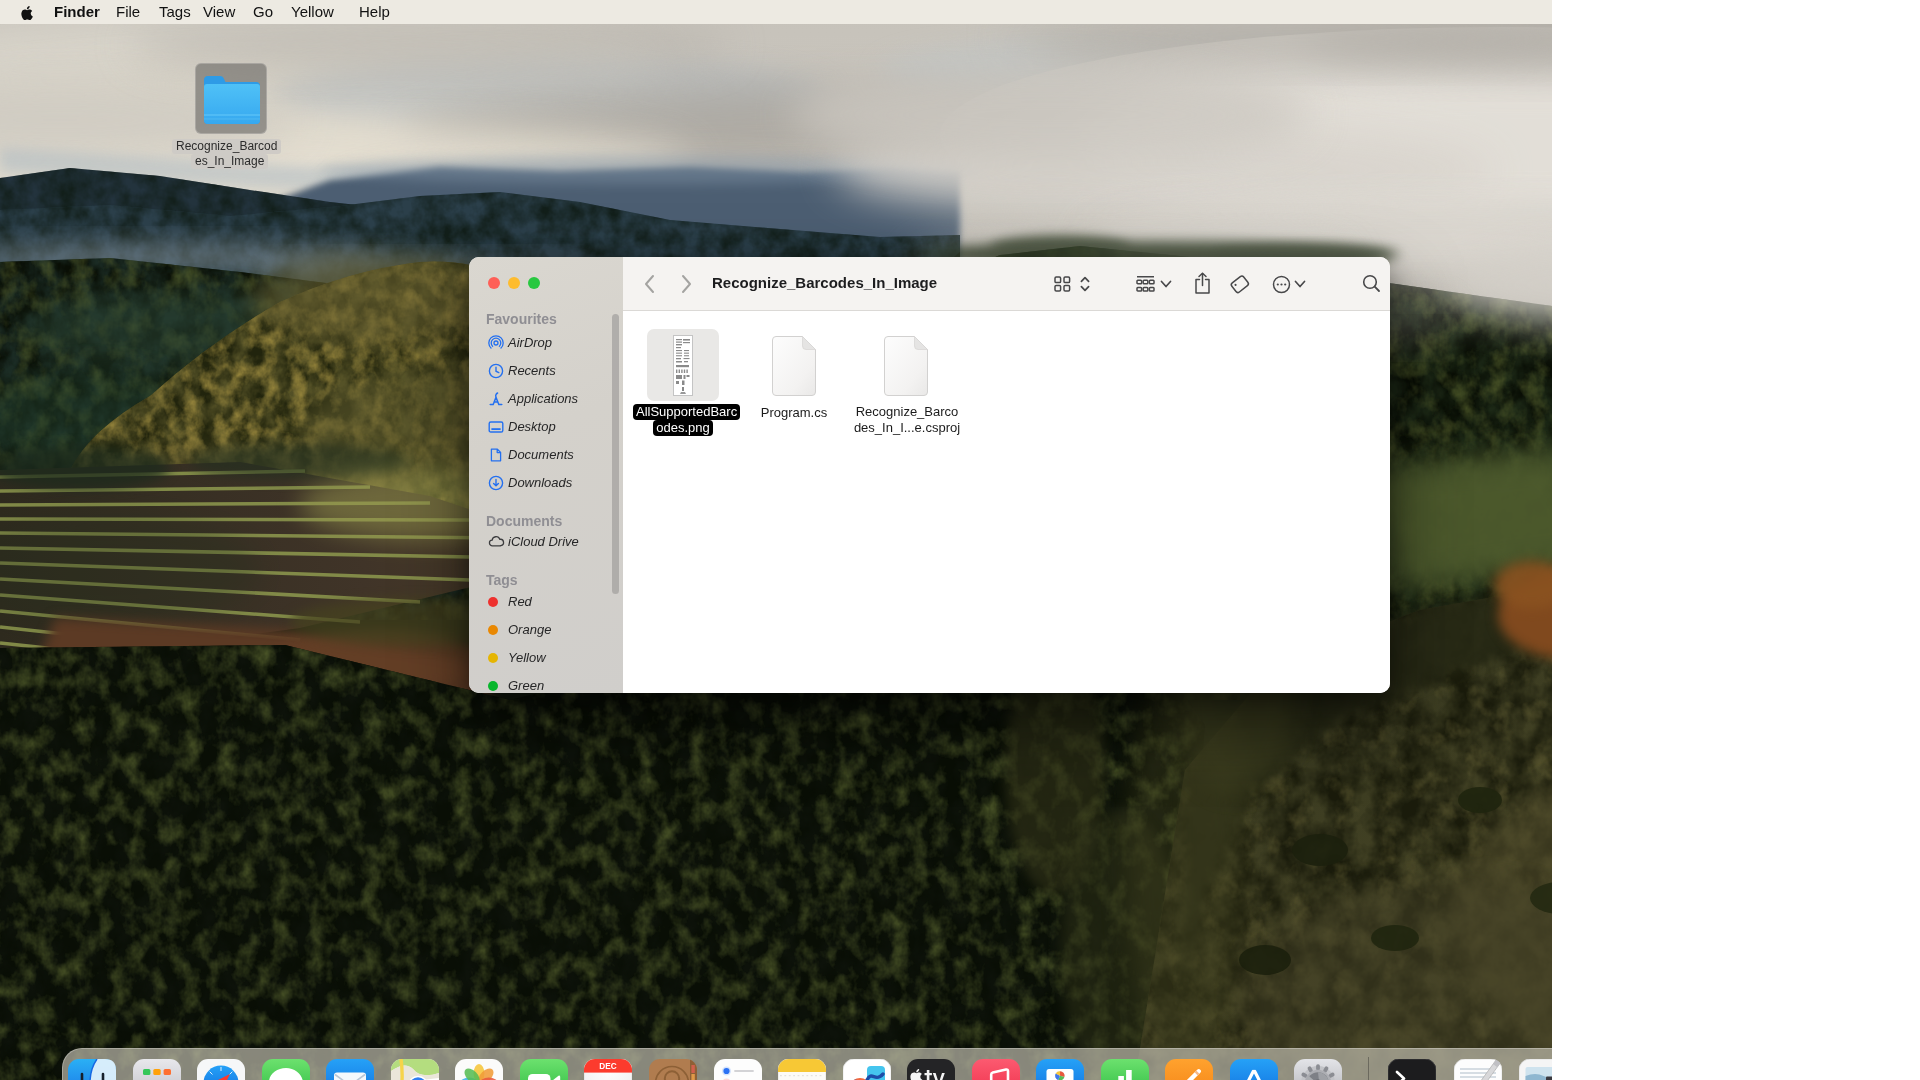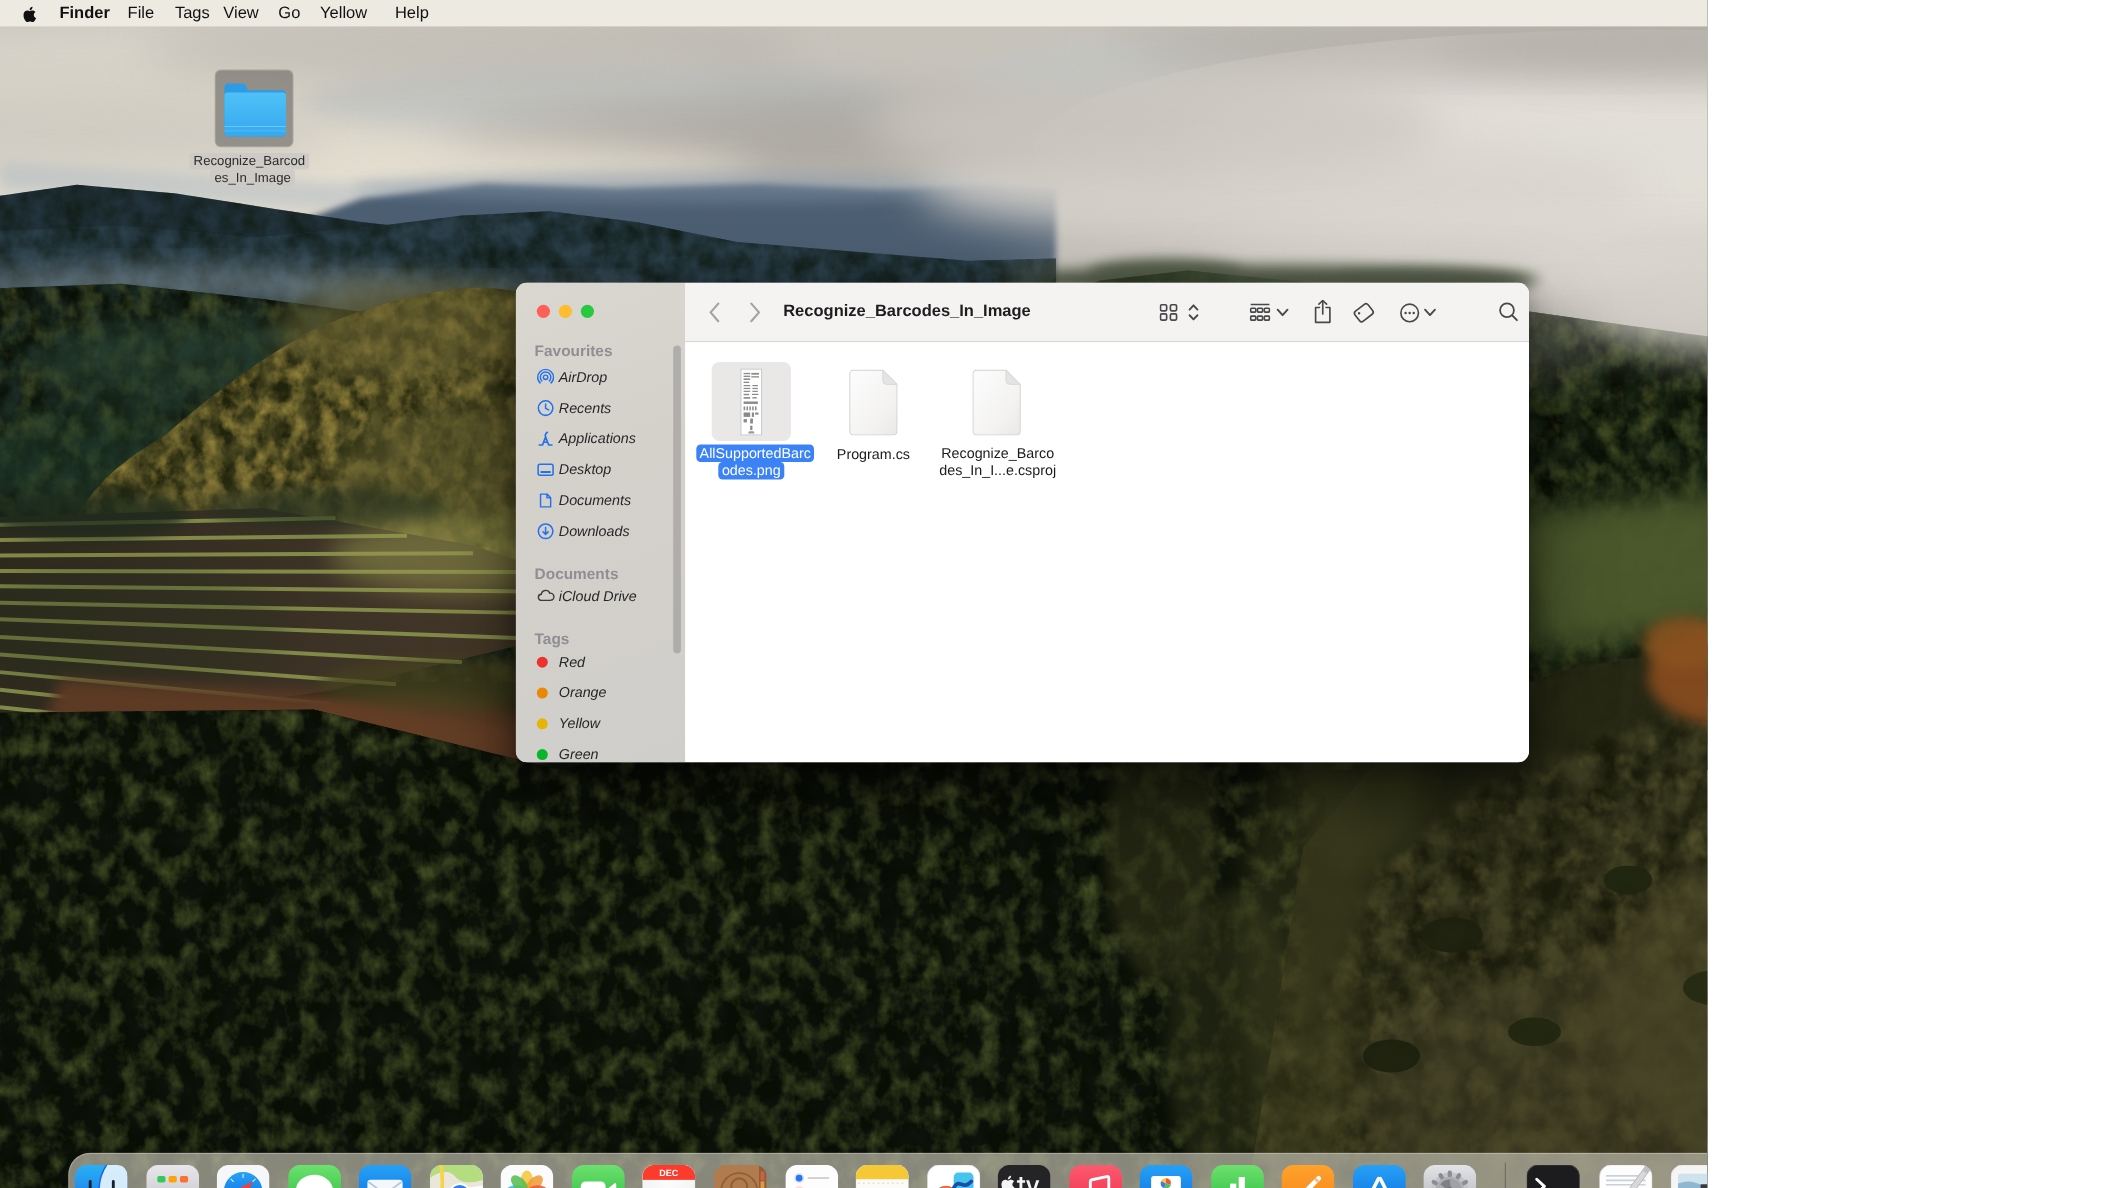--- a/index.html
+++ b/index.html
@@ -20,21 +20,21 @@
 #content { position:absolute; left:154px; top:55px; width:767px; height:381px; background:#ffffff; }
 .tl { position:absolute; top:20px; width:12px; height:12px; border-radius:50%; z-index:22; }
 .srow { position:absolute; left:19px; height:20px; font-size:13px; color:#262627; line-height:20px;font-style:italic; }
 .srow svg { position:absolute; left:0; top:2px; }
 .srow span { position:absolute; left:20px; top:0; }
 .shead { position:absolute; left:17px; font-size:14px; font-weight:bold; color:#8f8e93; }
 .dot { position:absolute; width:10px; height:10px; border-radius:50%; left:19px; top:5px; }
 #sscroll { position:absolute; left:143px; top:57px; width:7px; height:280px; background:#a9a7a4; border-radius:4px; opacity:0.85; }
 
 .flbl { position:absolute; font-size:13px; color:#1b1b1b; text-align:center; line-height:16px; }
-.bluelbl { background:#3b82f6; color:#fff; border-radius:4px; padding:0 3px; display:inline-block; }
+.bluelbl { background:#000000; color:#fff; border-radius:4px; padding:0 3px; display:inline-block; }
 
 #dock { position:absolute; left:62px; top:1000px; width:1796px; height:78px; background:rgba(190,186,172,0.70); border:1px solid rgba(255,255,255,0.28); border-radius:20px; z-index:40;margin-top:48px; }
 .dk { position:absolute; top:10px; width:48px; height:48px; }
 .ddot { position:absolute; top:71px; width:4px; height:4px; border-radius:50%; background:#1c1c1c; }
 .dsep { position:absolute; top:8px; width:1px; height:61px; background:rgba(20,20,20,0.32); }
 </style>
 </head>
 <body>
 <div id="stage">
 <svg id="wall" width="1920" height="1080" viewBox="0 0 1920 1080" color-interpolation-filters="sRGB">

